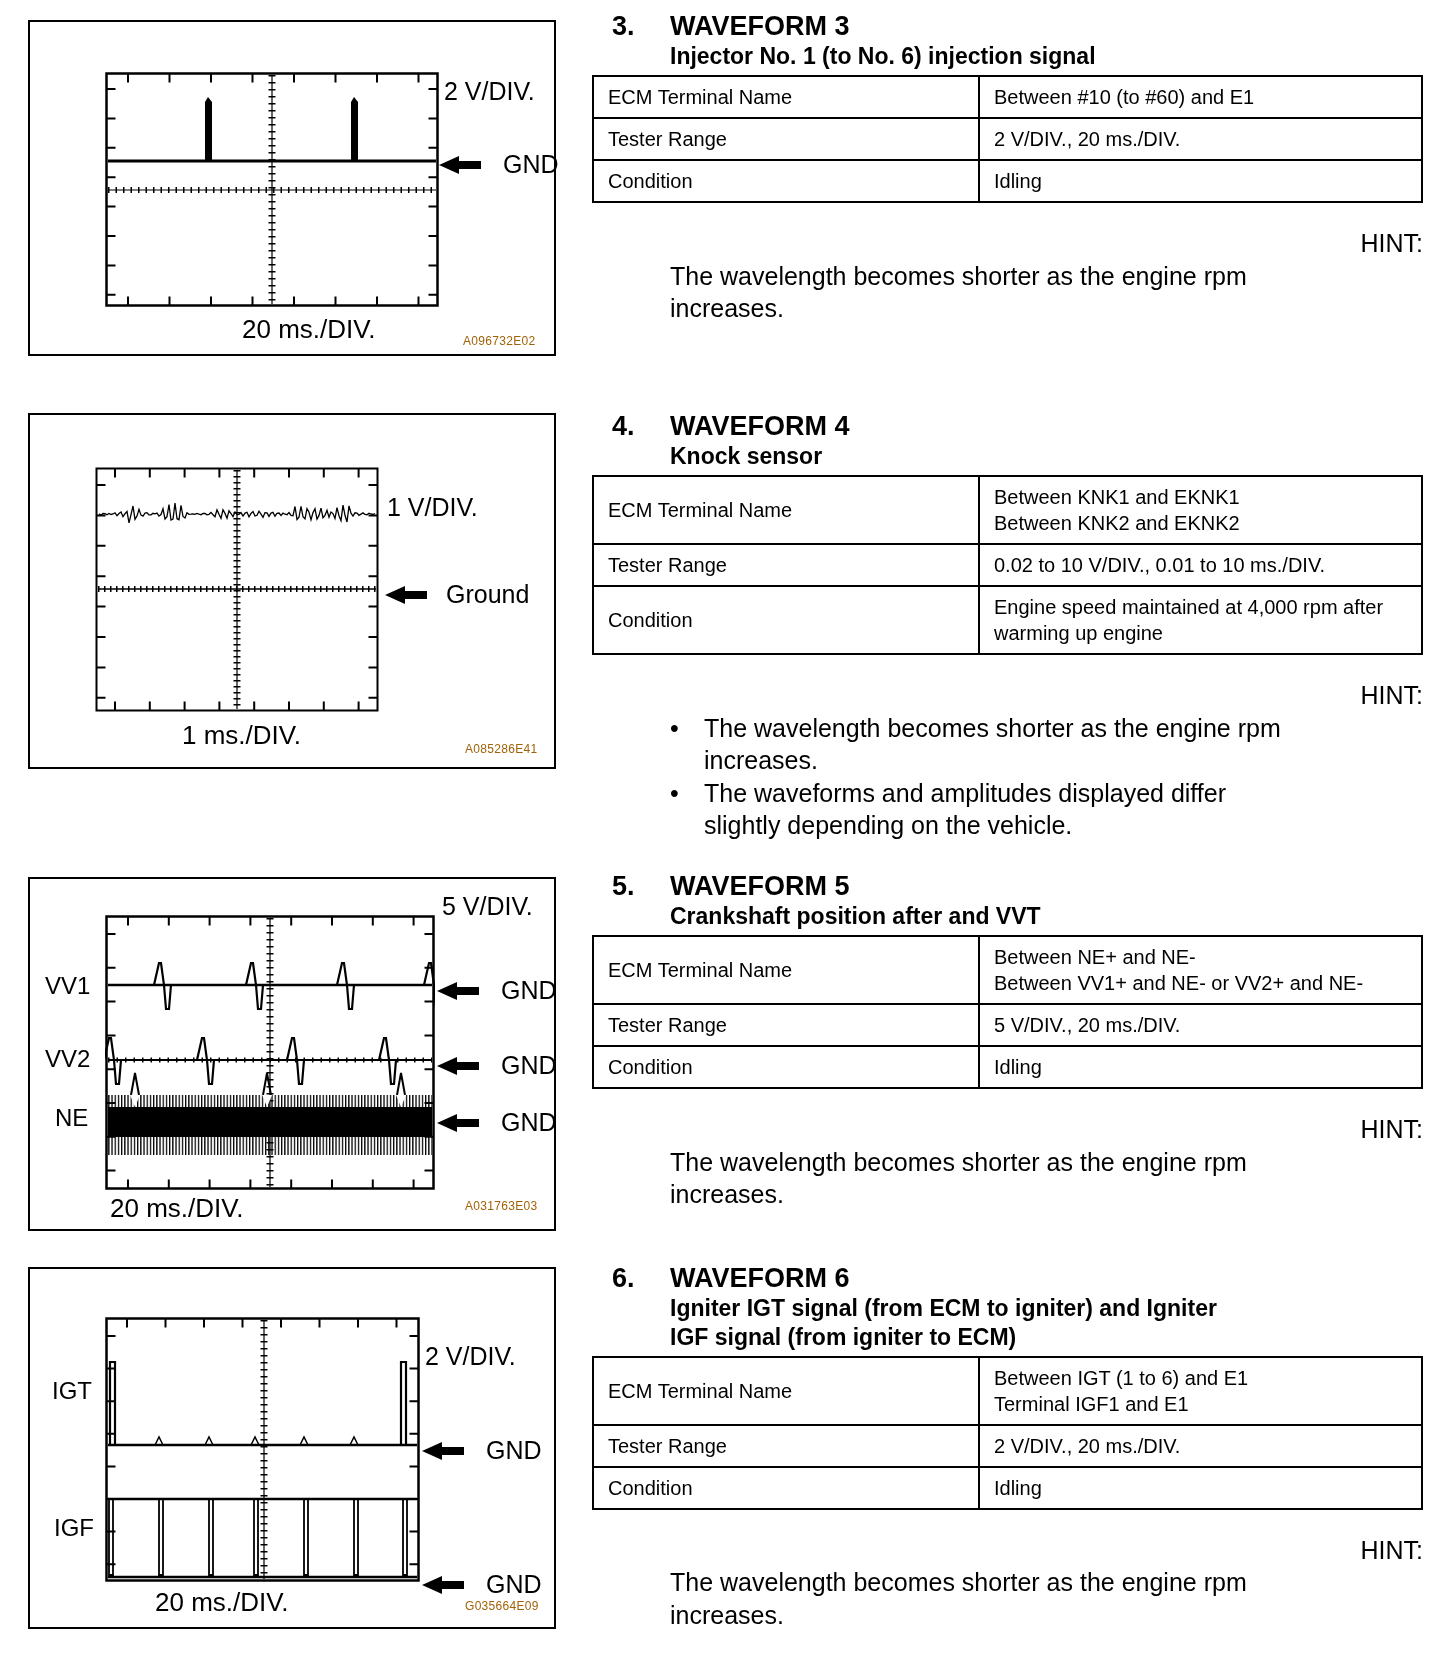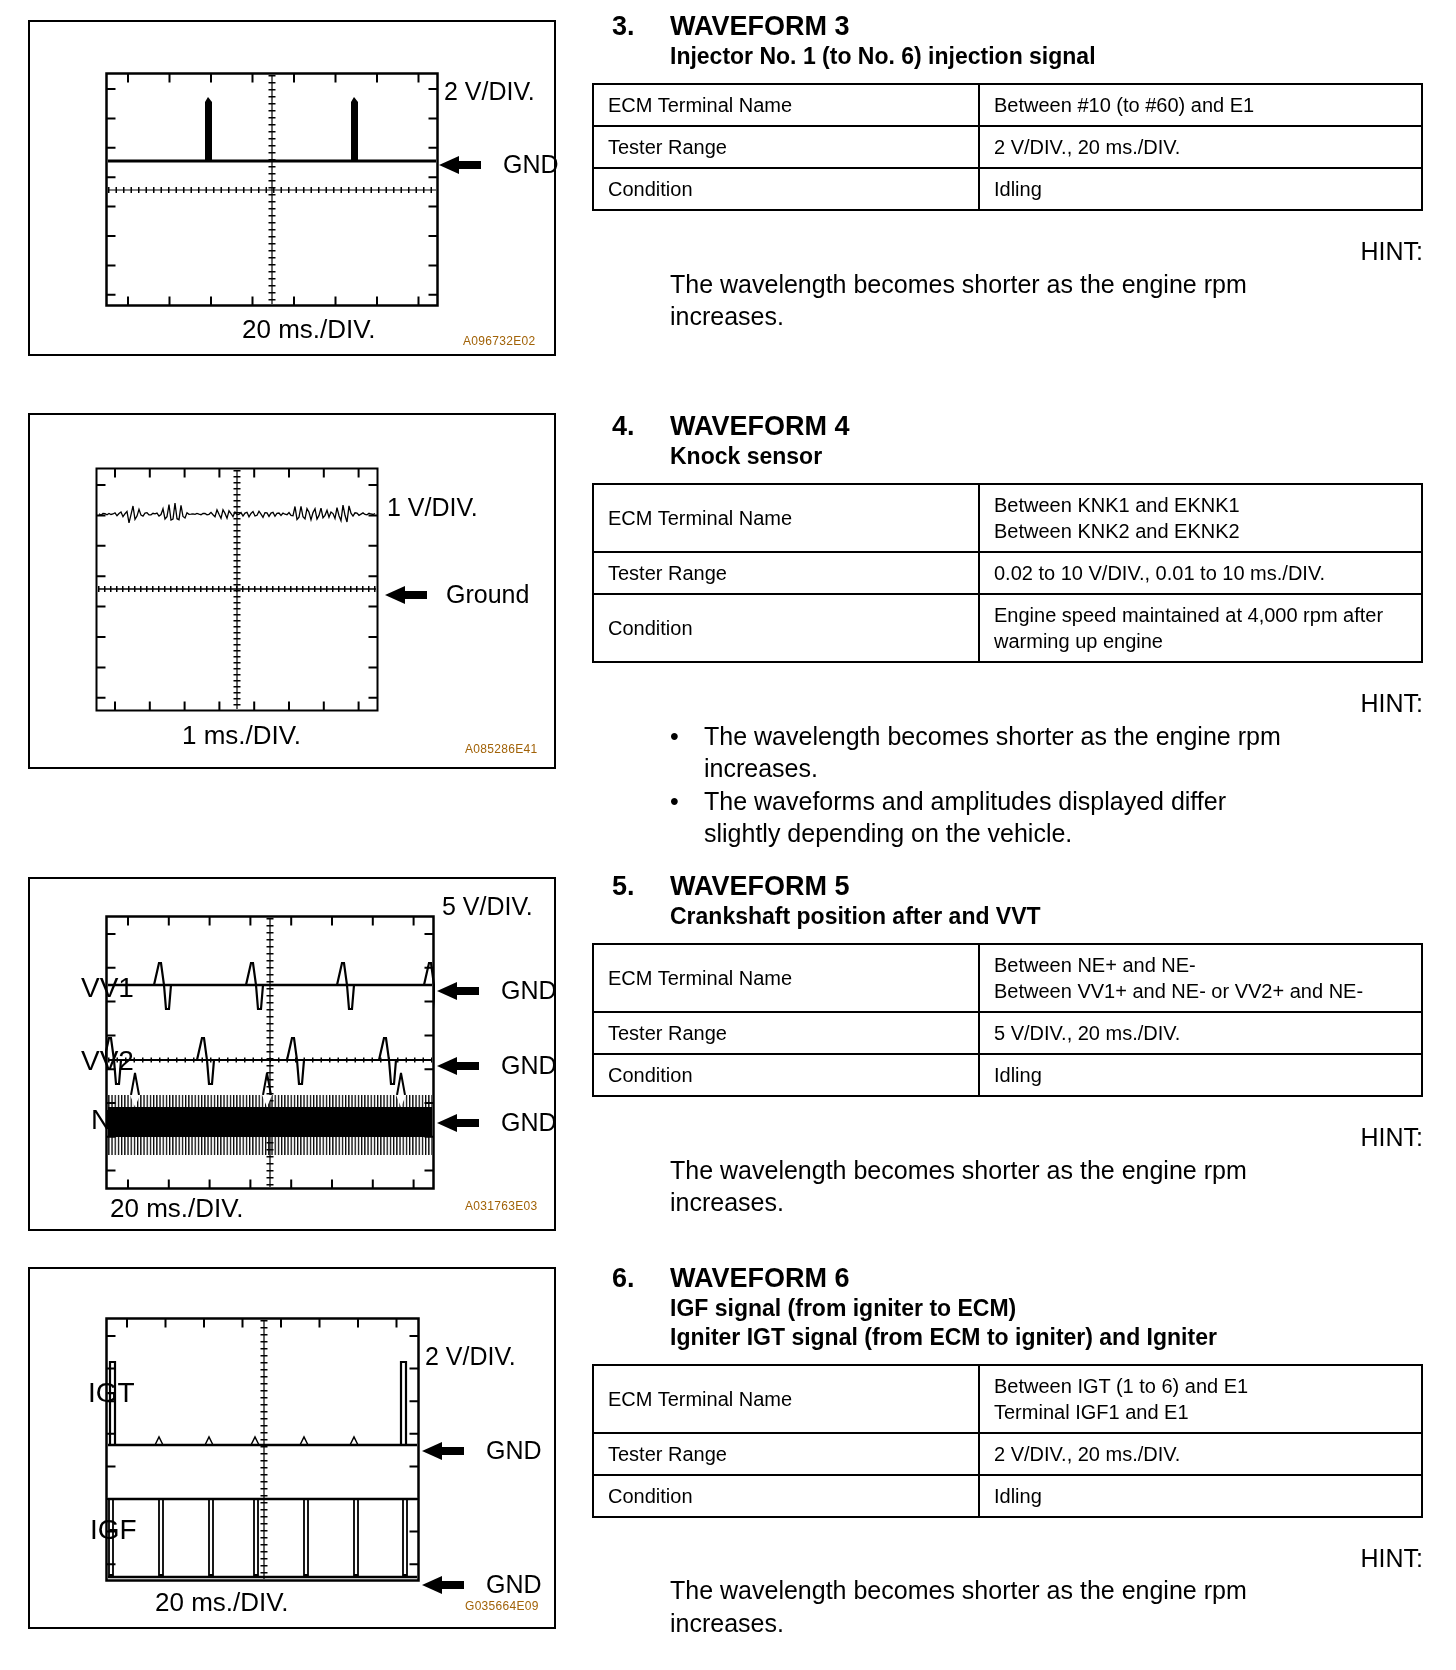--- a/index.html
+++ b/index.html
@@ -2,35 +2,35 @@
 <html><head>
 <meta charset="utf-8">
 <style>
   html,body{margin:0;padding:0;background:#fff;}
   body{width:1456px;height:1670px;position:relative;overflow:hidden;
        font-family:"Liberation Sans",sans-serif;color:#000;}
   
   .figbox{position:absolute;border:2.5px solid #000;background:#fff;}
   .scope{position:absolute;}
   .vdiv{position:absolute;font-size:25px;white-space:nowrap;}
-  .chan{position:absolute;font-size:28px;white-space:nowrap;margin-left:36px;}
+  .chan{position:absolute;font-size:24px;white-space:nowrap;}
   .tdiv{position:absolute;font-size:26px;white-space:nowrap;}
   .figcode{position:absolute;font-size:12px;color:#a16207;white-space:nowrap;letter-spacing:.3px;}
   .gndrow{position:absolute;display:flex;align-items:center;gap:19px;font-size:25px;white-space:nowrap;}
   .gndrow.wide{gap:16px;}
   .arr{position:relative;width:45px;height:18px;flex:0 0 auto;}
   .arr::before{content:"";position:absolute;left:0;top:0;width:0;height:0;
     border-top:9px solid transparent;border-bottom:9px solid transparent;border-right:20px solid #000;}
   .arr::after{content:"";position:absolute;left:16px;top:5px;width:26px;height:8px;background:#000;}
   
   .section{position:absolute;left:592px;width:831px;}
   .shead{display:flex;font-size:27px;font-weight:bold;line-height:1.2;padding-left:20px;}
   .snum{width:58px;flex:0 0 auto;}
   .ssub{margin-left:78px;font-size:23px;font-weight:bold;line-height:1.25;}
-  .stable{border-collapse:collapse;width:100%;margin-top:12px;padding-left:14px;}
+  .stable{border-collapse:collapse;width:100%;margin-top:4px;padding-left:14px;}
   .stable td{border:2.5px solid #000;font-size:20px;line-height:1.3;padding:7px 14px;vertical-align:middle;}
   .stable td.l{width:356px;}
   .hintlbl{margin-left:78px;margin-top:24px;font-size:25px;line-height:1.3;text-align:right;}
   .hintp{margin-left:78px;font-size:25px;line-height:1.3;max-width:640px;}
   .brow{display:flex;margin-left:78px;font-size:25px;line-height:1.3;}
   .bdot{width:34px;flex:0 0 auto;}
   .btext{max-width:600px;}
   svg{display:block;}
 </style>
 </head>
@@ -276,22 +276,22 @@
     </table>
   <div class="hintlbl">HINT:</div>
   <div class="hintp">The wavelength becomes shorter as the engine rpm increases.</div>
 </div>
 
 <div class="section" style="top:1262px">
   <div class="shead">
     <span class="snum">6.</span>
     <span>WAVEFORM 6</span>
   </div>
+  <div class="ssub">Igniter IGT signal (from ECM to igniter) and Igniter</div>
   <div class="ssub">IGF signal (from igniter to ECM)</div>
-  <div class="ssub">Igniter IGT signal (from ECM to igniter) and Igniter</div>
   <table class="stable">
     <tbody>
         <tr>
       <td class="l">ECM Terminal Name</td>
       <td>
         <div>Between IGT (1 to 6) and E1</div>
         <div>Terminal IGF1 and E1</div>
       </td>
     </tr>
     <tr>

